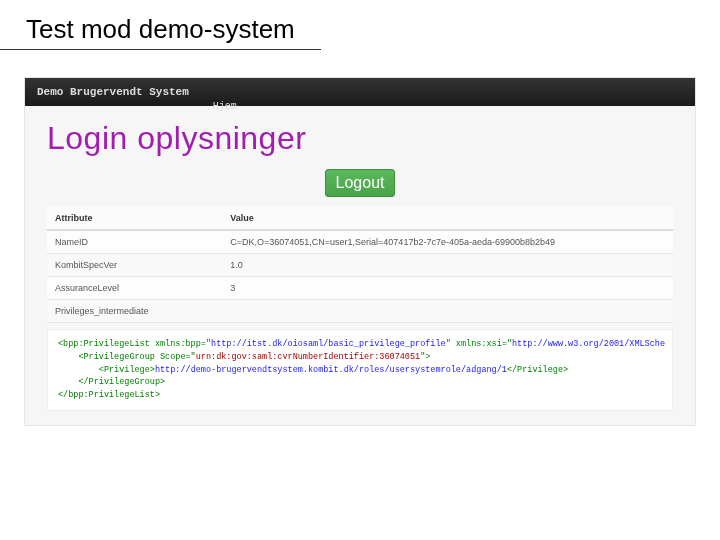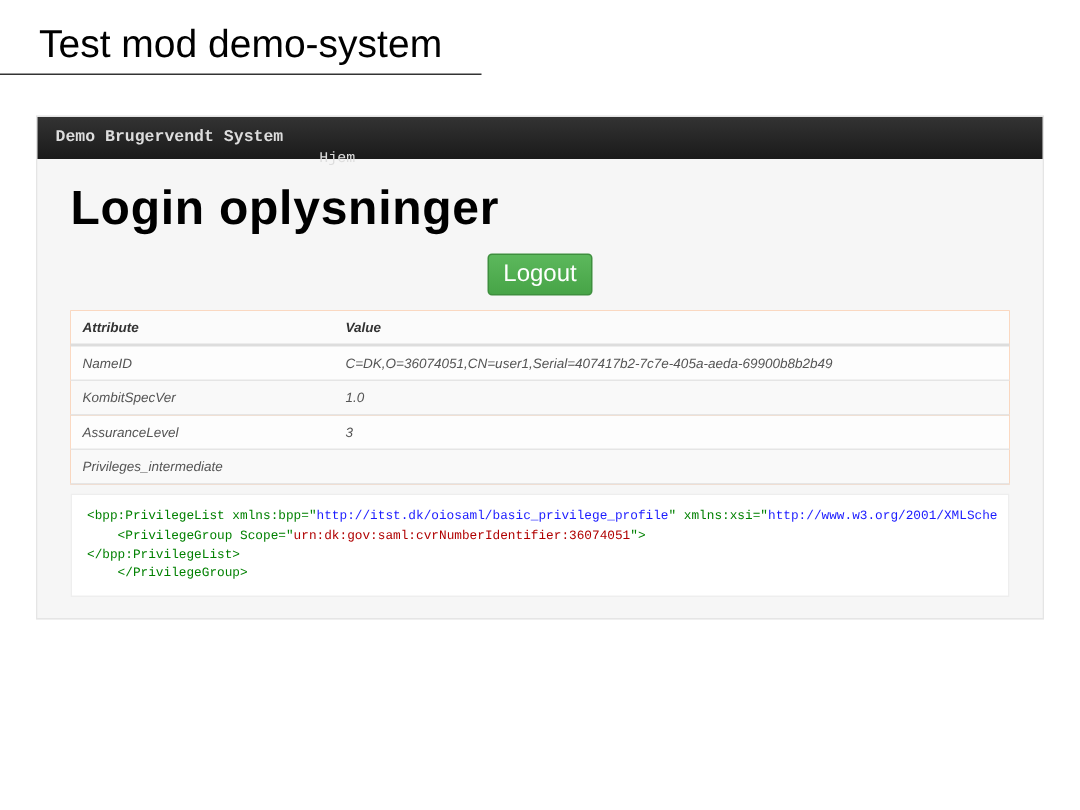--- a/index.html
+++ b/index.html
@@ -44,44 +44,43 @@
   margin-top: 28px;
 }
 
 .content-area {
   padding: 14px 22px;
   background: #f6f6f6;
 }
 
 .page-heading {
   font-size: 32px;
-  font-weight: 700;
-  color: #000000;
+  font-weight: 400;
+  color: #a21caf;
   margin-bottom: 12px;
   letter-spacing: 0.5px;
 }
 
 .btn-row { text-align: center; margin-bottom: 10px; }
 .btn-logout {
   background: #5cb85c;
   background: linear-gradient(#5cb85c, #47a447);
   color: #fff;
   border: 1px solid #3e8f3e;
   border-radius: 3px;
   padding: 4px 10px;
   font-size: 16px;
   cursor: pointer;
 }
 
 .table {
   width: 100%;
   border-collapse: collapse;
   font-size: 9px;
-  background: #f97316;
-  font-style: italic;
+  background: #fde047;
 }
 .table th {
   text-align: left;
   padding: 6px 8px;
   border-bottom: 2px solid #ddd;
   font-weight: 700;
   color: #333;
   background: #fbfbfb;
 }
 .table td {
@@ -154,18 +153,19 @@
         <tr>
           <td>Privileges_intermediate</td>
           <td></td>
         </tr>
       </tbody>
     </table>
 
     <div class="xml-block">
       <div class="xml-line"><span>&lt;bpp:PrivilegeList xmlns:bpp="</span><span class="xml-url">http://itst.dk/oiosaml/basic_privilege_profile</span><span>" xmlns:xsi="</span><span class="xml-url">http://www.w3.org/2001/XMLSche</span></div>
       <div class="xml-line"><span>    &lt;PrivilegeGroup Scope="</span><span class="xml-attrval">urn:dk:gov:saml:cvrNumberIdentifier:36074051</span><span>"&gt;</span></div>
+      <div class="xml-line"><span>        &lt;Privilege&gt;</span><span class="xml-url">http://demo-brugervendtsystem.kombit.dk/roles/usersystemrole/adgang/1</span><span>&lt;/Privilege&gt;</span></div>
+      <div class="xml-line"><span>    &lt;/PrivilegeGroup&gt;</span></div>
       <div class="xml-line"><span>&lt;/bpp:PrivilegeList&gt;</span></div>
-      <div class="xml-line"><span>    &lt;/PrivilegeGroup&gt;</span></div>
     </div>
 
   </div>
 </div>
 
 </body></html>

